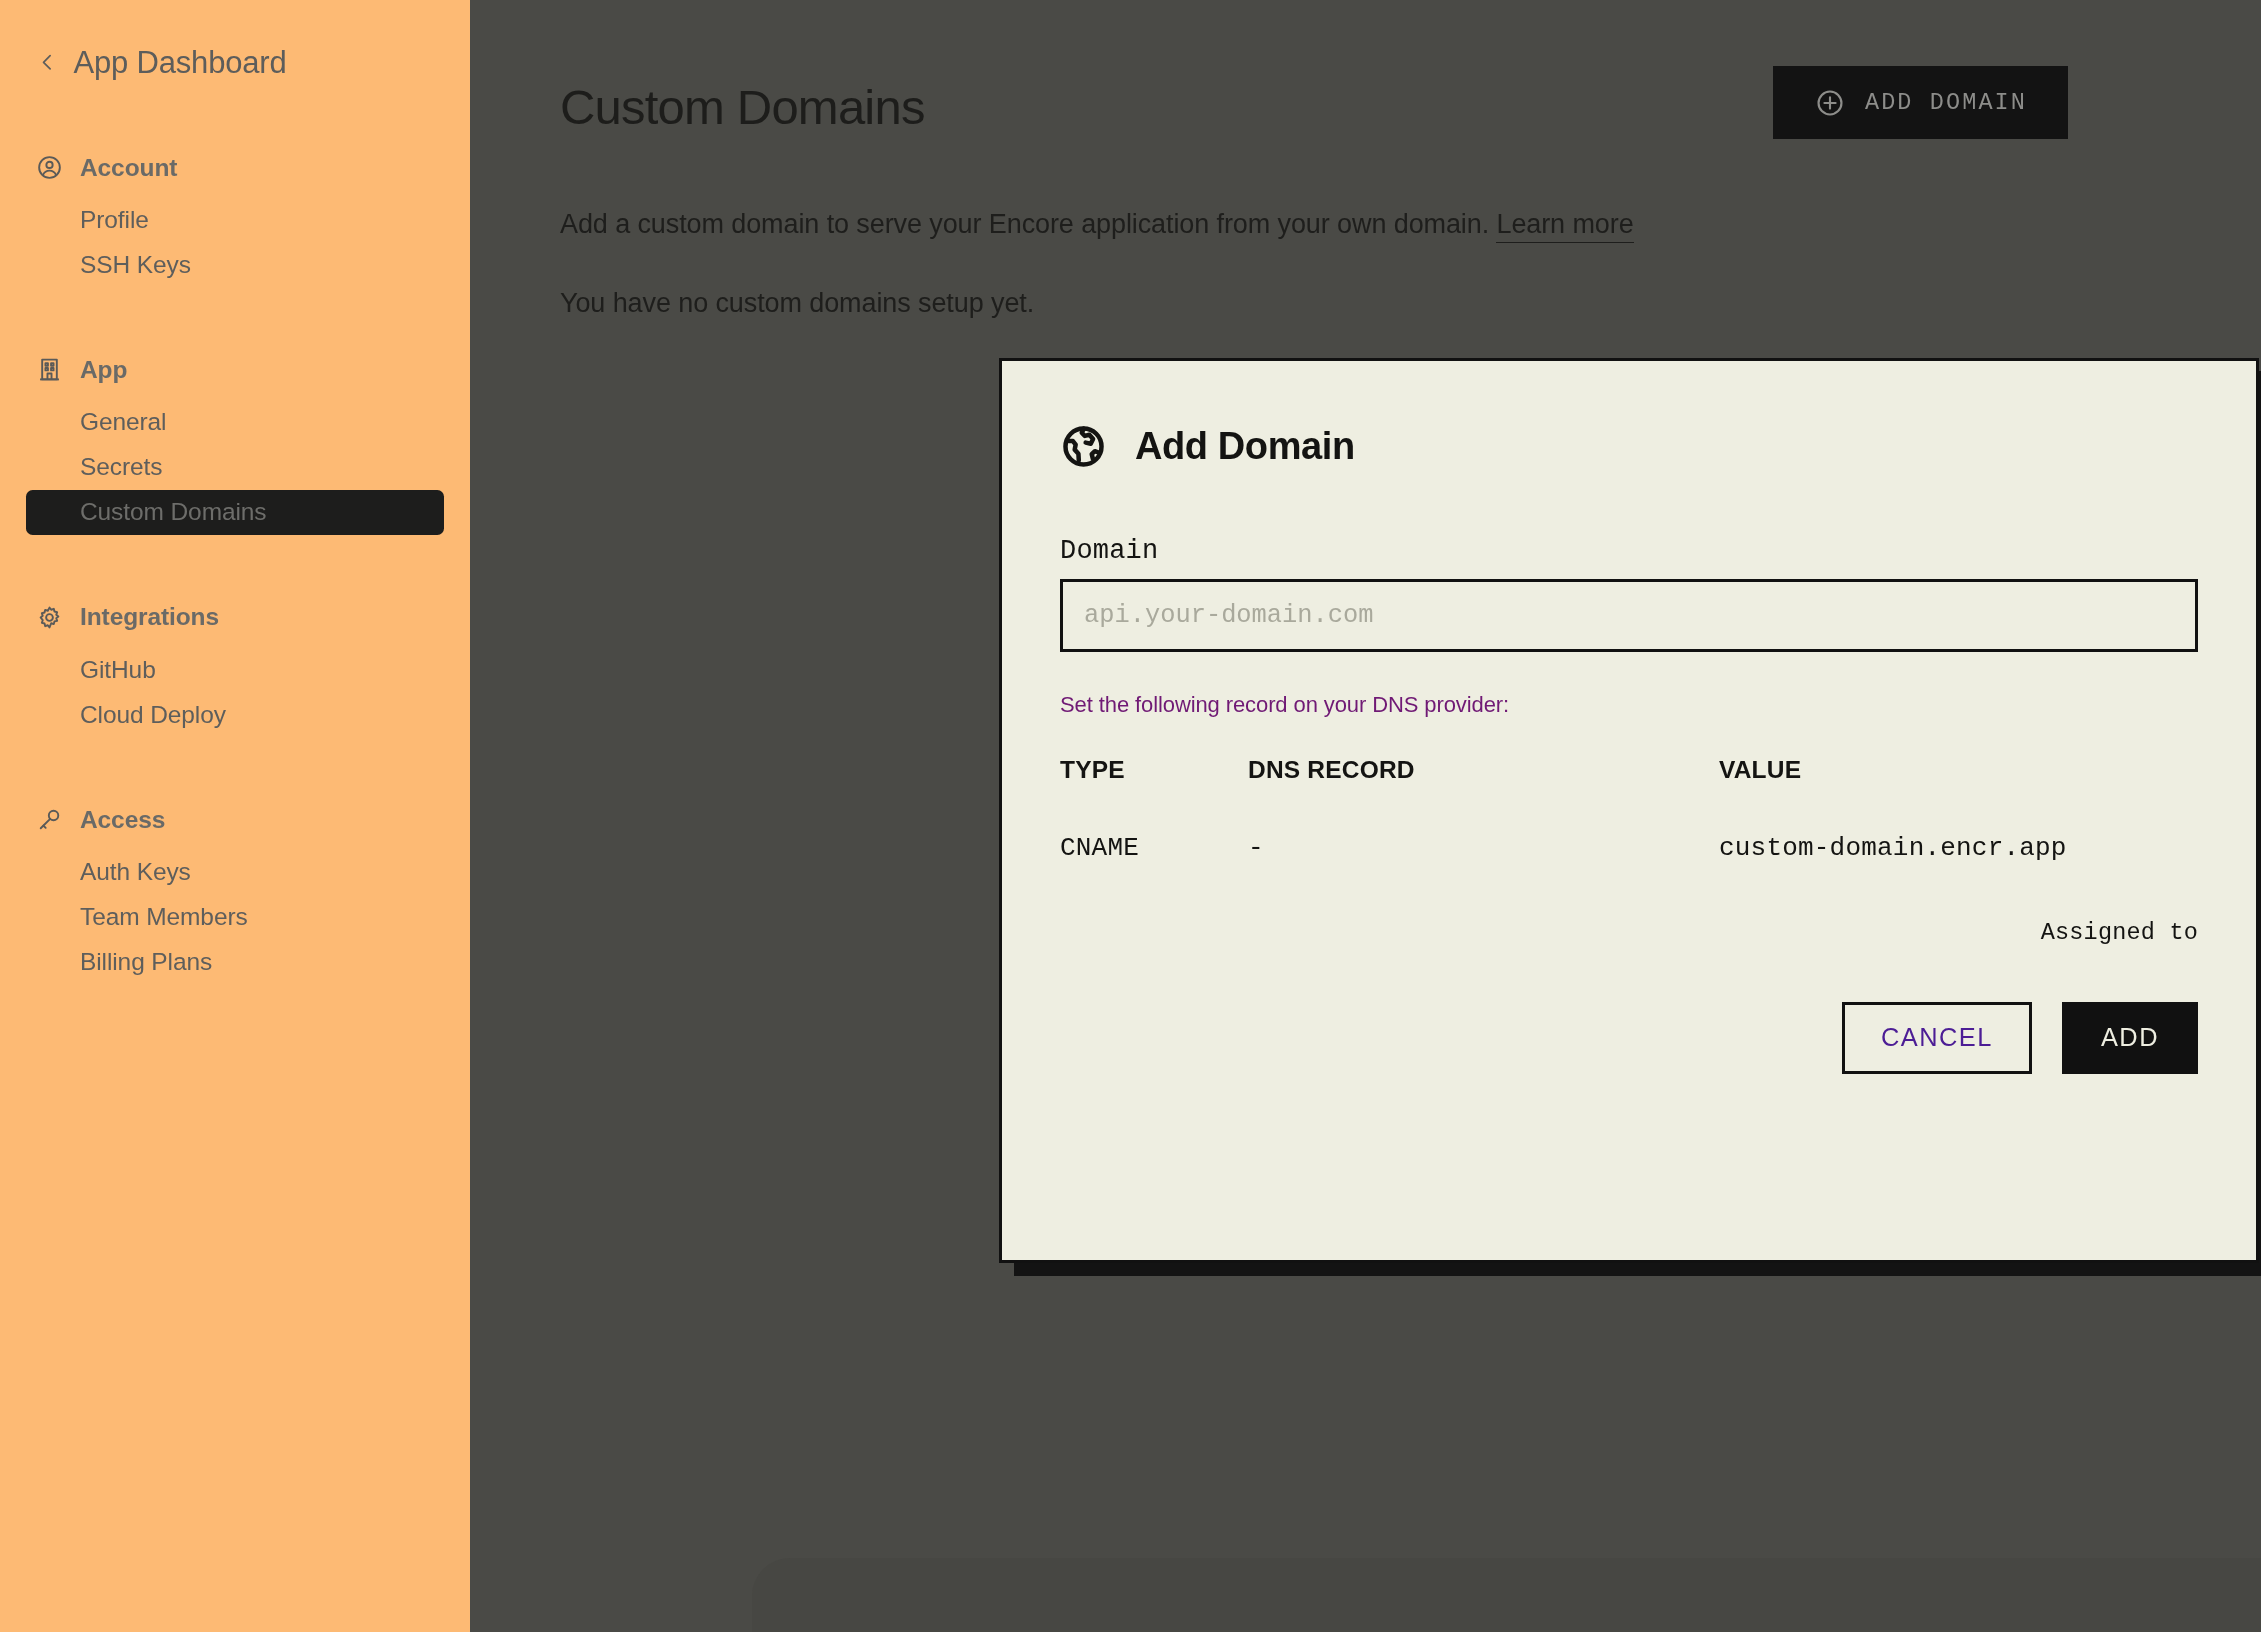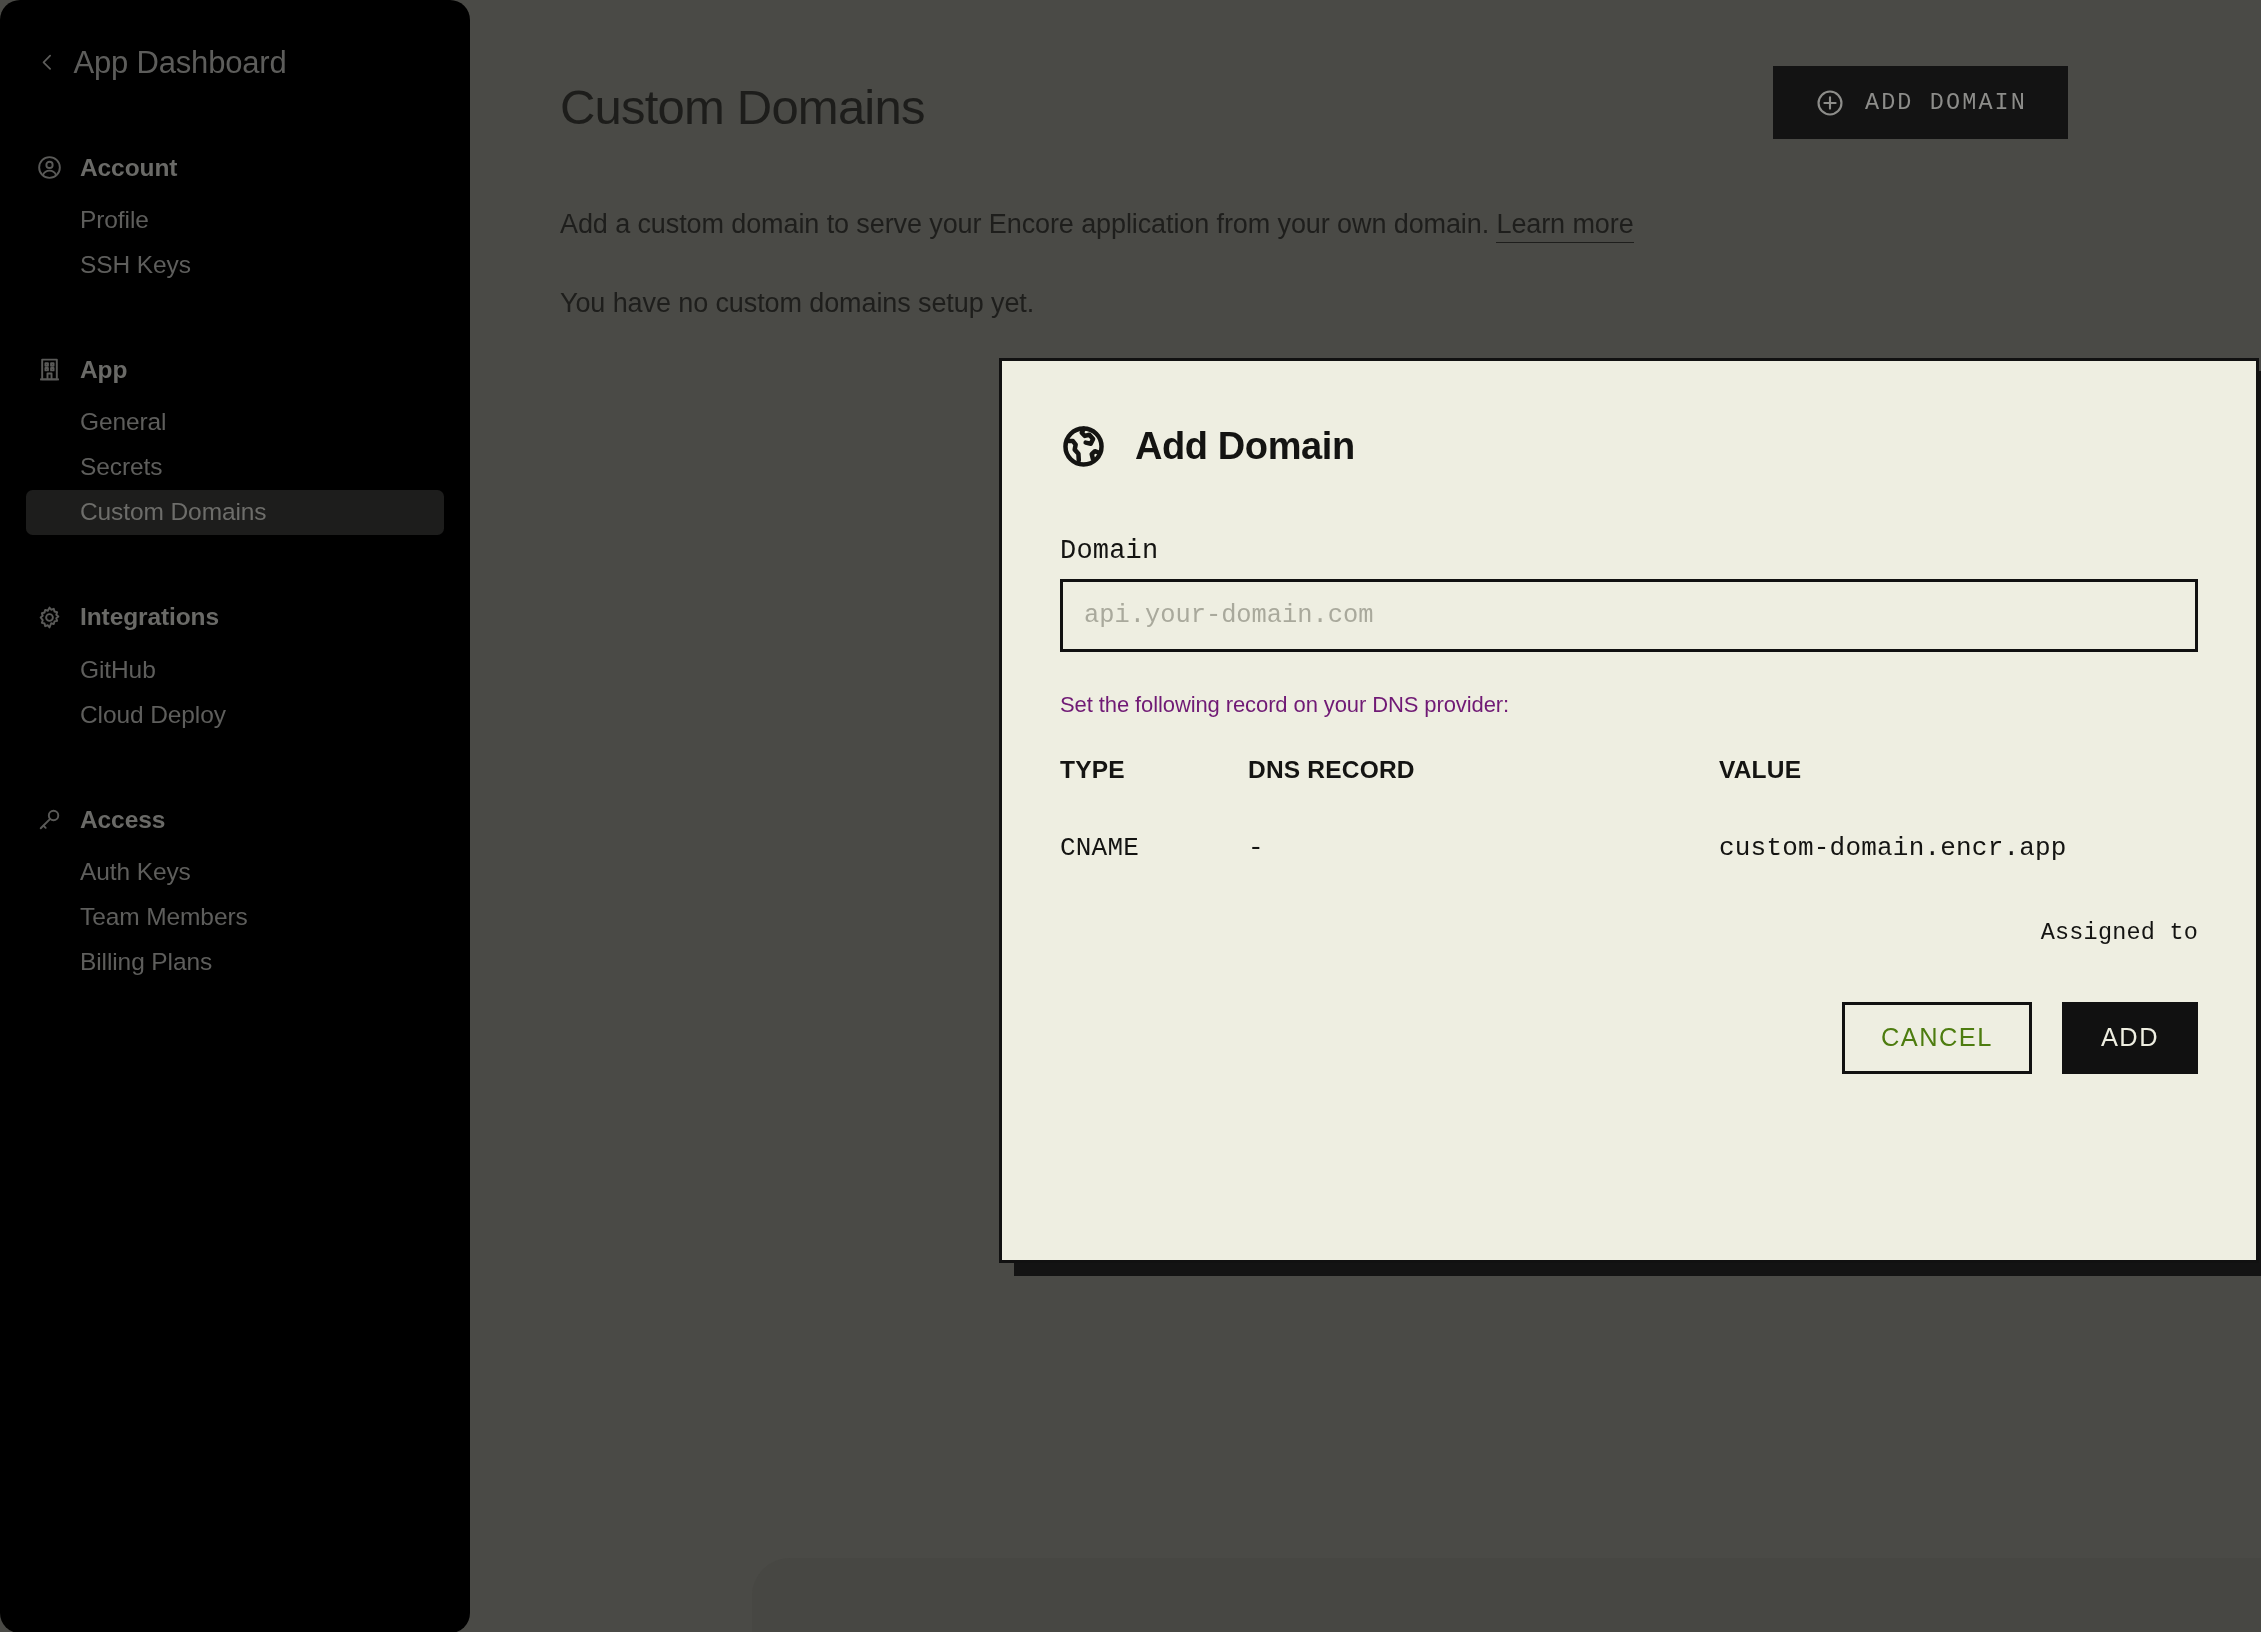--- a/index.html
+++ b/index.html
@@ -17,26 +17,25 @@
     position: relative;
     width: 2262px;
     height: 1633px;
     display: flex;
   }
 
   
   .sidebar {
     width: 470px;
     height: 100%;
-    background: #000000;
+    background: #fdba74;
     flex: 0 0 470px;
     padding-top: 36px;
     position: relative;
     z-index: 3;
-    border-radius: 20px;
   }
 
   .back-row {
     display: flex;
     align-items: center;
     gap: 15px;
     padding: 0 38px 0 36px;
     height: 53px;
     cursor: pointer;
   }
@@ -330,21 +329,21 @@
     min-width: 136px;
     padding: 0 36px;
     font-family: "Liberation Sans", sans-serif;
     font-size: 25.4px;
     letter-spacing: 1.5px;
     cursor: pointer;
   }
   .btn-cancel {
     background: #eeeee1;
     border: 3.8px solid #111111;
-    color: #4d7c0f;
+    color: #4c1d95;
   }
   .btn-add {
     background: #111111;
     border: 3.8px solid #111111;
     color: #eeeee1;
   }
 </style>
 </head>
 <body>
 

